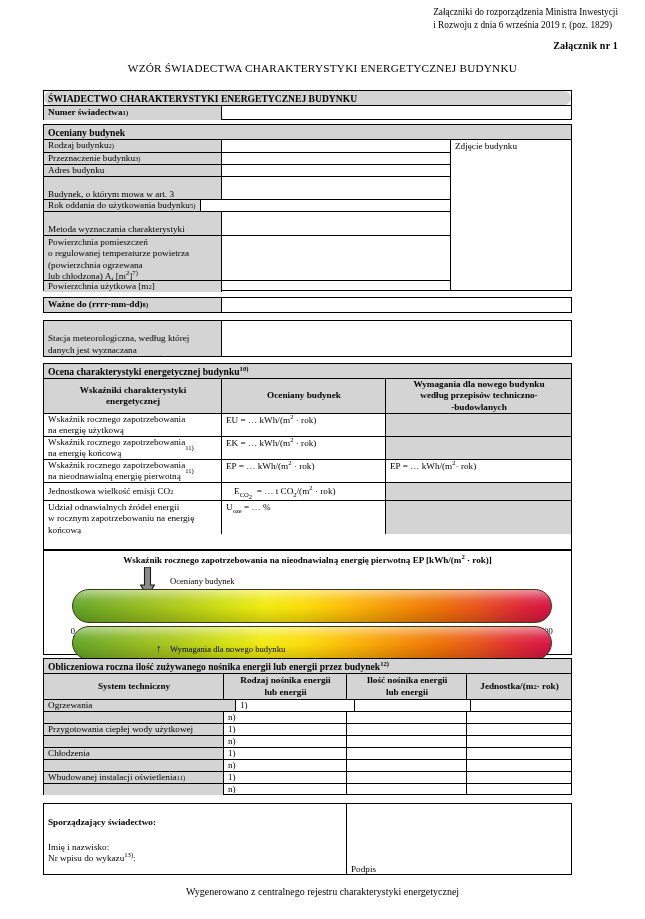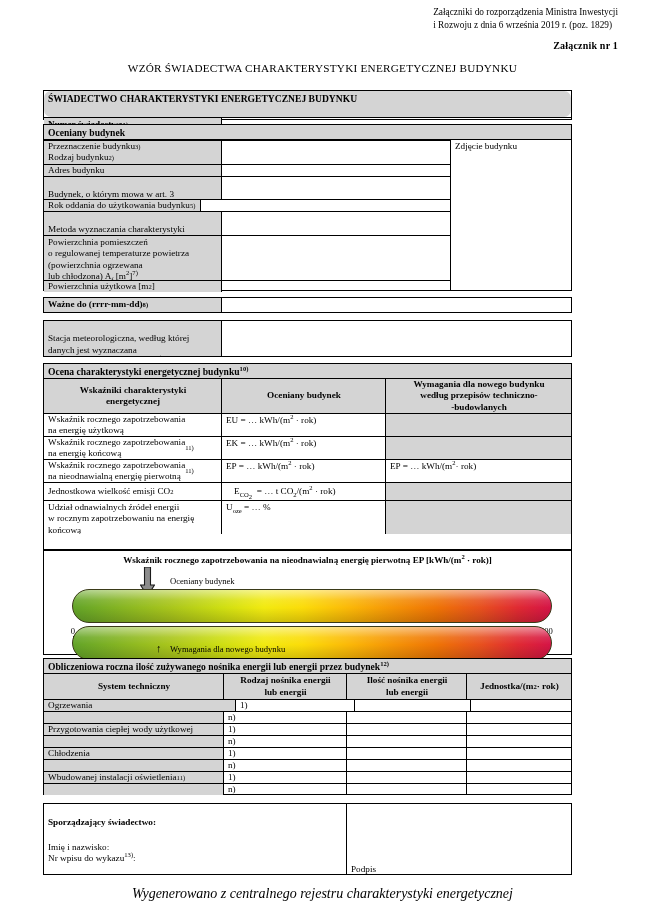--- a/index.html
+++ b/index.html
@@ -154,63 +154,62 @@
     position: absolute;
     font-size: 11px;
     line-height: 11px;
   }
 
   .footer-note {
     position: absolute;
     left: 0; right: 0;
     top: 886px;
     text-align: center;
-    font-style: italic;
-    font-size: 14px;
+    font-size: 10px;
   }
 </style>
 </head>
 <body>
 
 <div class="page">
 
   <div class="hdr">Załączniki do rozporządzenia Ministra Inwestycji
 i Rozwoju z dnia 6 września 2019 r. (poz. 1829)</div>
   <div class="hdr-annex">Załącznik nr 1</div>
   <div class="doc-title">WZÓR ŚWIADECTWA CHARAKTERYSTYKI ENERGETYCZNEJ BUDYNKU</div>
 
   <div class="tbl" style="left:43px; top:90px; width:529px; height:30px;">
-    <div class="banner" style="height:26px;border-radius:7px;">ŚWIADECTWO CHARAKTERYSTYKI ENERGETYCZNEJ BUDYNKU</div>
+    <div class="banner" style="height:14px;border-radius:7px;">ŚWIADECTWO CHARAKTERYSTYKI ENERGETYCZNEJ BUDYNKU</div>
     <div class="row bt" style="height:15px;">
       <div class="cell gray b mid" style="width:177px;">
         <span>Numer świadectwa</span>
           <sup>1)</sup>
       </div>
       <div class="cell bl mid" style="width:350px;"></div>
     </div>
   </div>
 
   <div class="tbl" style="left:43px; top:124px; width:529px; height:167px;">
     <div class="banner" style="height:14px;">Oceniany budynek</div>
     <div class="row bt" style="height:152px;">
 
       <div style="width:406px; box-sizing:border-box;">
 
+        <div class="row" style="height:12px;">
+          <div class="cell gray mid" style="width:177px;">
+            <span>Rodzaj budynku</span>
+              <sup>2)</sup>
+          </div>
+          <div class="cell bl mid" style="width:229px;"></div>
+        </div>
+
         <div class="row bt" style="height:12px;">
           <div class="cell gray mid" style="width:177px;">
             <span>Przeznaczenie budynku</span>
               <sup>3)</sup>
-          </div>
-          <div class="cell bl mid" style="width:229px;"></div>
-        </div>
-
-        <div class="row" style="height:12px;">
-          <div class="cell gray mid" style="width:177px;">
-            <span>Rodzaj budynku</span>
-              <sup>2)</sup>
           </div>
           <div class="cell bl mid" style="width:229px;"></div>
         </div>
 
         <div class="row bt" style="height:12px;">
           <div class="cell gray mid" style="width:177px;">Adres budynku</div>
           <div class="cell bl mid" style="width:229px;"></div>
         </div>
 
         <div class="row bt" style="height:23px;">

